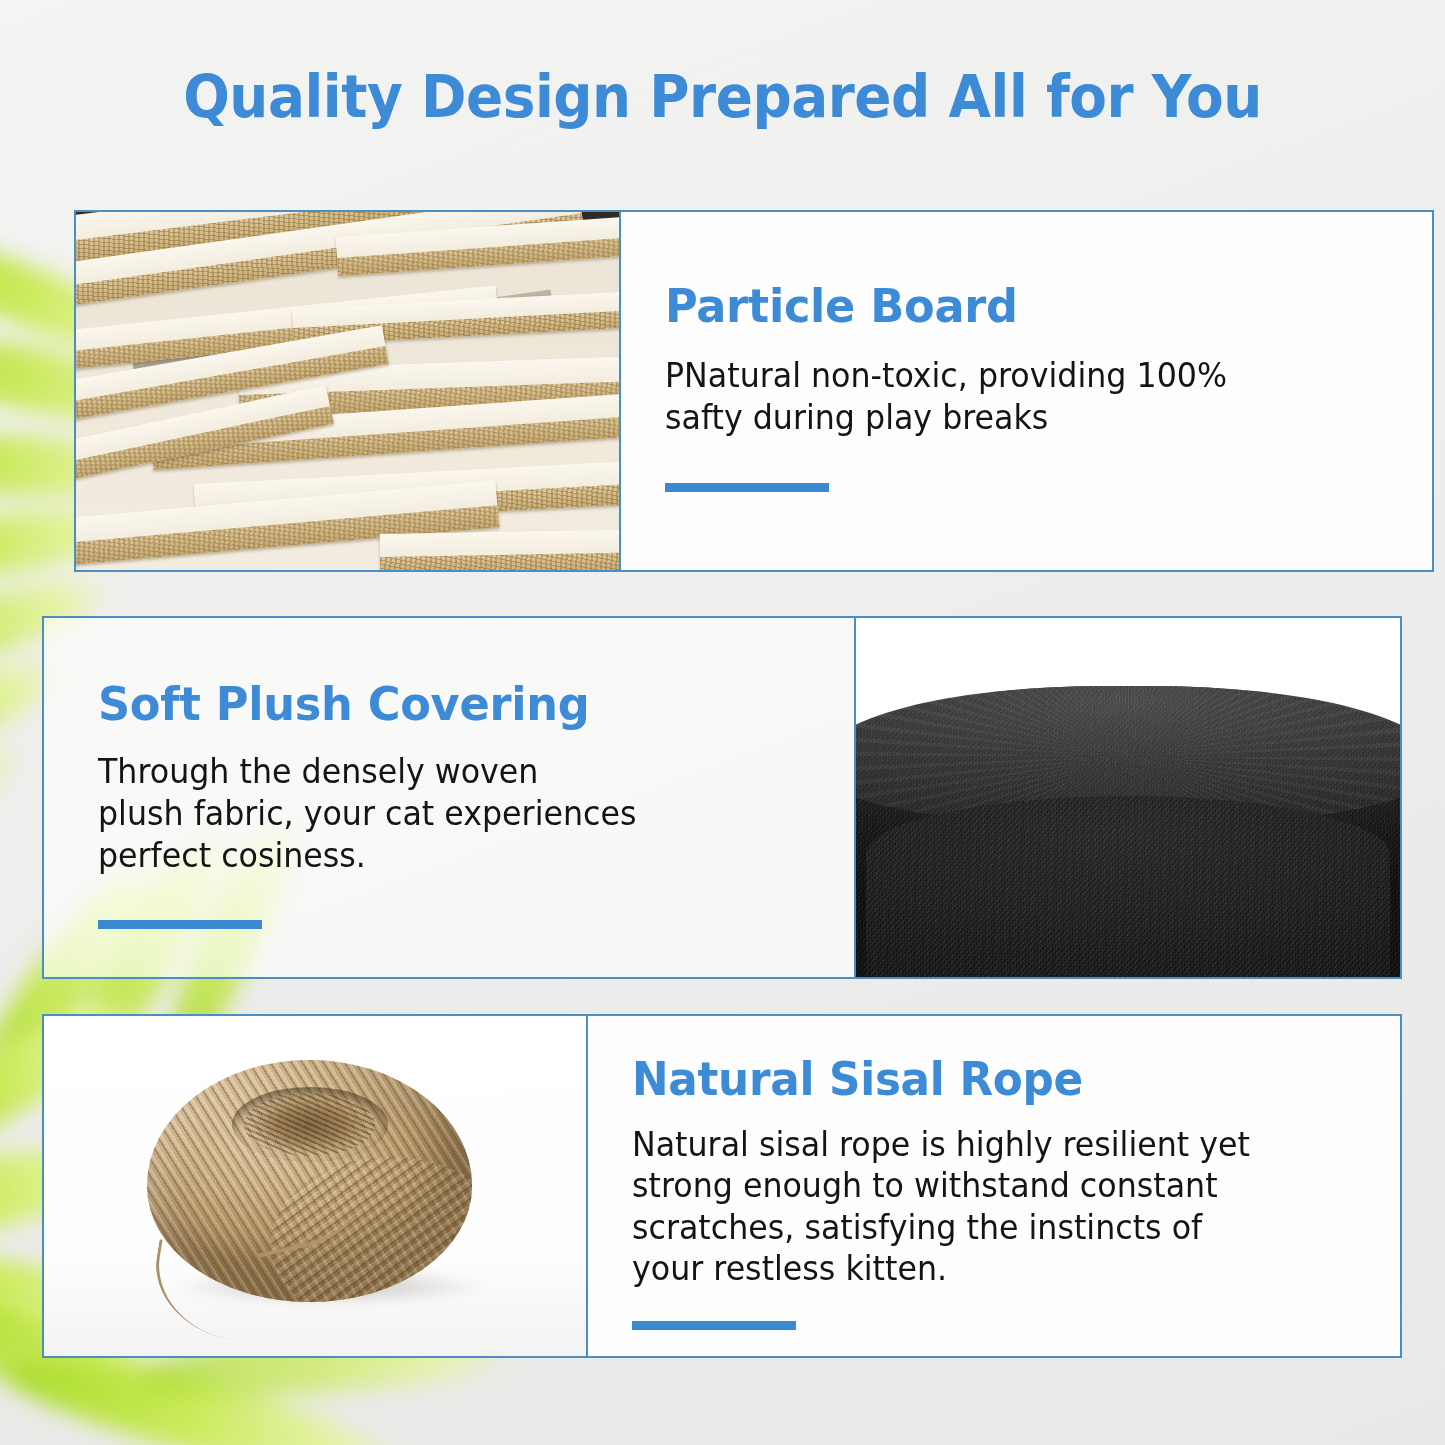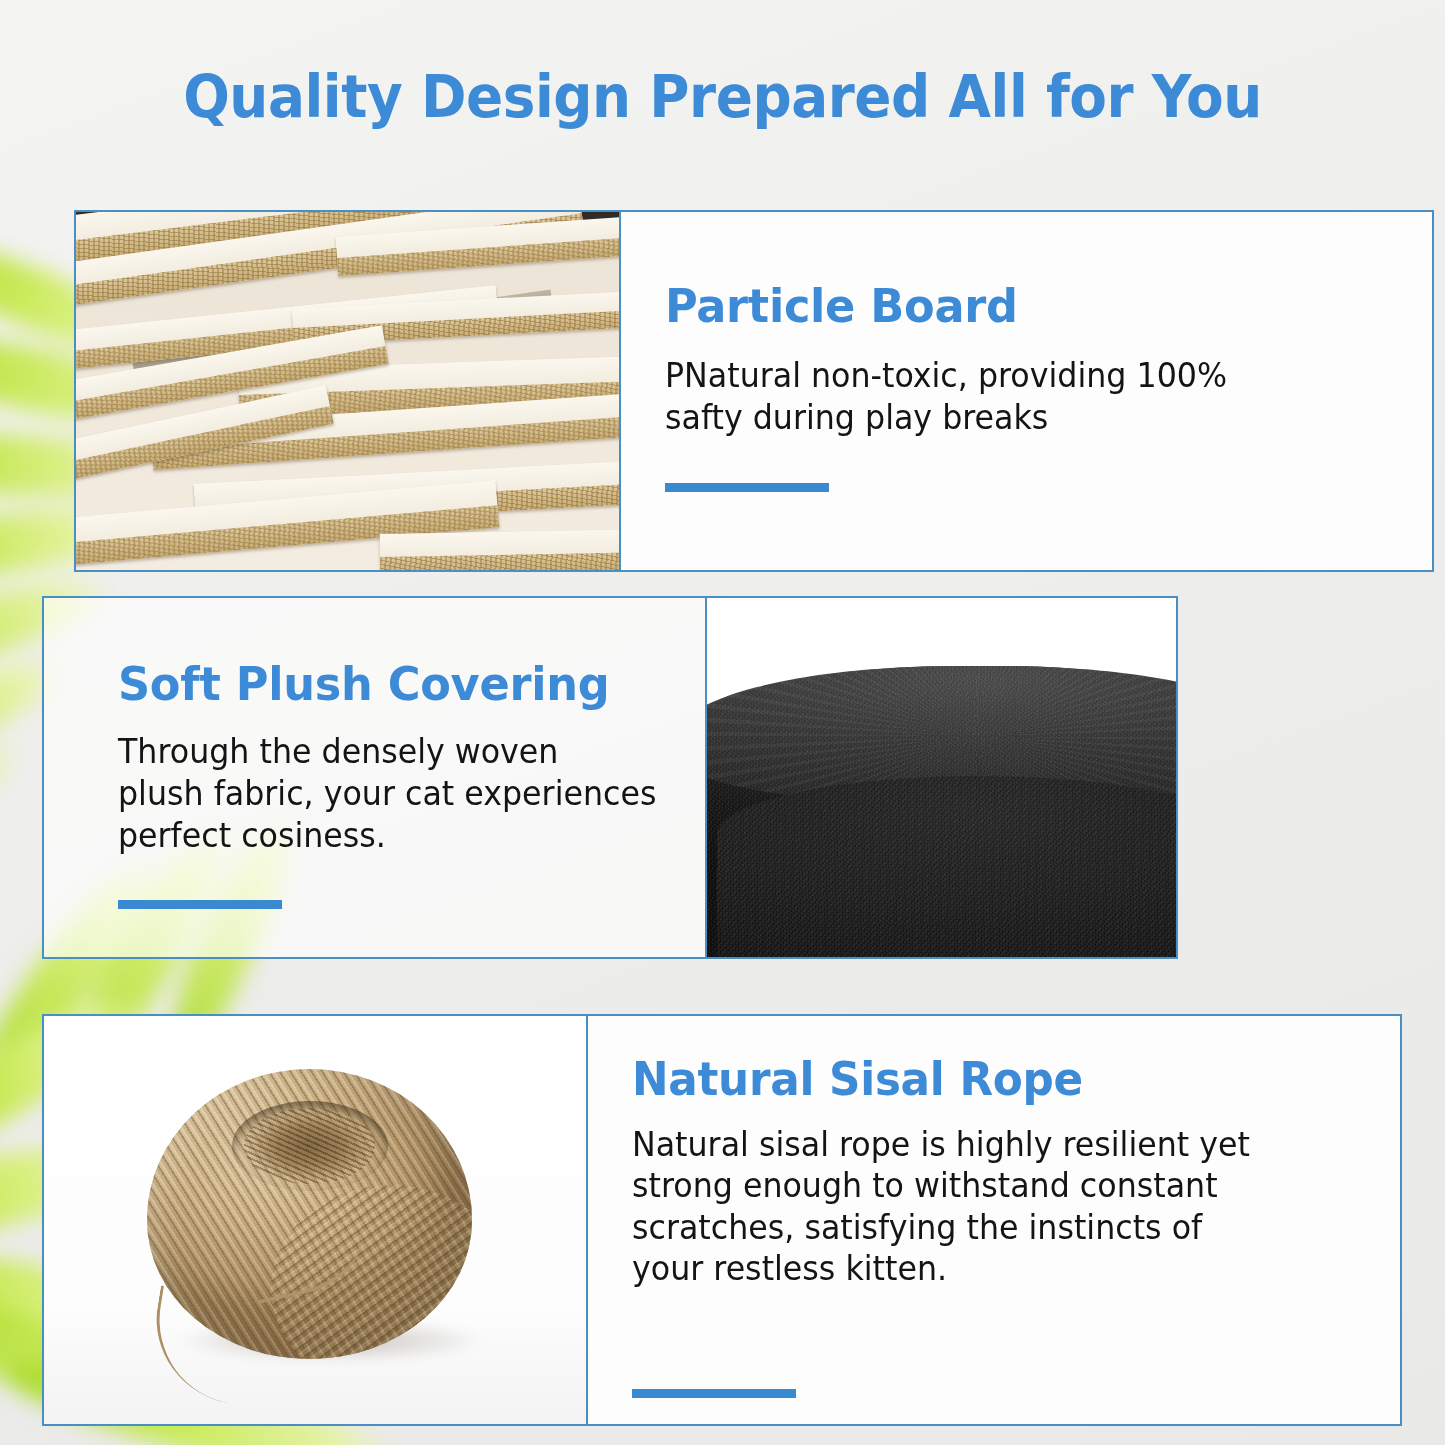--- a/index.html
+++ b/index.html
@@ -117,27 +117,27 @@
     background:#3a8ad2;
   }
 
   
   #card-particle-board{ left:42px; top:210px; width:1360px; height:362px;margin-left:32px; }
   #card-particle-board .media{ width:545px; height:100%; }
   #card-particle-board .textpane{ padding-top:66px; }
   #card-particle-board .accent-bar{ left:44px; bottom:78px; }
 
   
-  #card-soft-plush{ left:42px; top:596px; width:1136px; height:363px;padding-left:20px; }
+  #card-soft-plush{ left:42px; top:616px; width:1360px; height:363px; }
   #card-soft-plush .textpane{ padding-top:58px; padding-left:54px; }
   #card-soft-plush .media{ width:546px; height:100%; }
   #card-soft-plush .accent-bar{ left:54px; bottom:48px; }
 
   
-  #card-sisal-rope{ left:42px; top:1014px; width:1360px; height:412px;justify-content:flex-end; }
+  #card-sisal-rope{ left:42px; top:1014px; width:1360px; height:344px;justify-content:flex-end; }
   #card-sisal-rope .media{ width:544px; height:100%; }
   #card-sisal-rope .textpane{ padding-top:36px; }
   #card-sisal-rope .card-title{ font-size:46px; }
   #card-sisal-rope .card-body{ font-size:33px; line-height:1.25; }
   #card-sisal-rope .accent-bar{ left:44px; bottom:26px; }
 
   
 
   
   .pb{ position:absolute; inset:0; background:linear-gradient(180deg,#2e2a26 0%,#3b352f 8%,#ece4d6 9%,#f3ece0 100%); }

